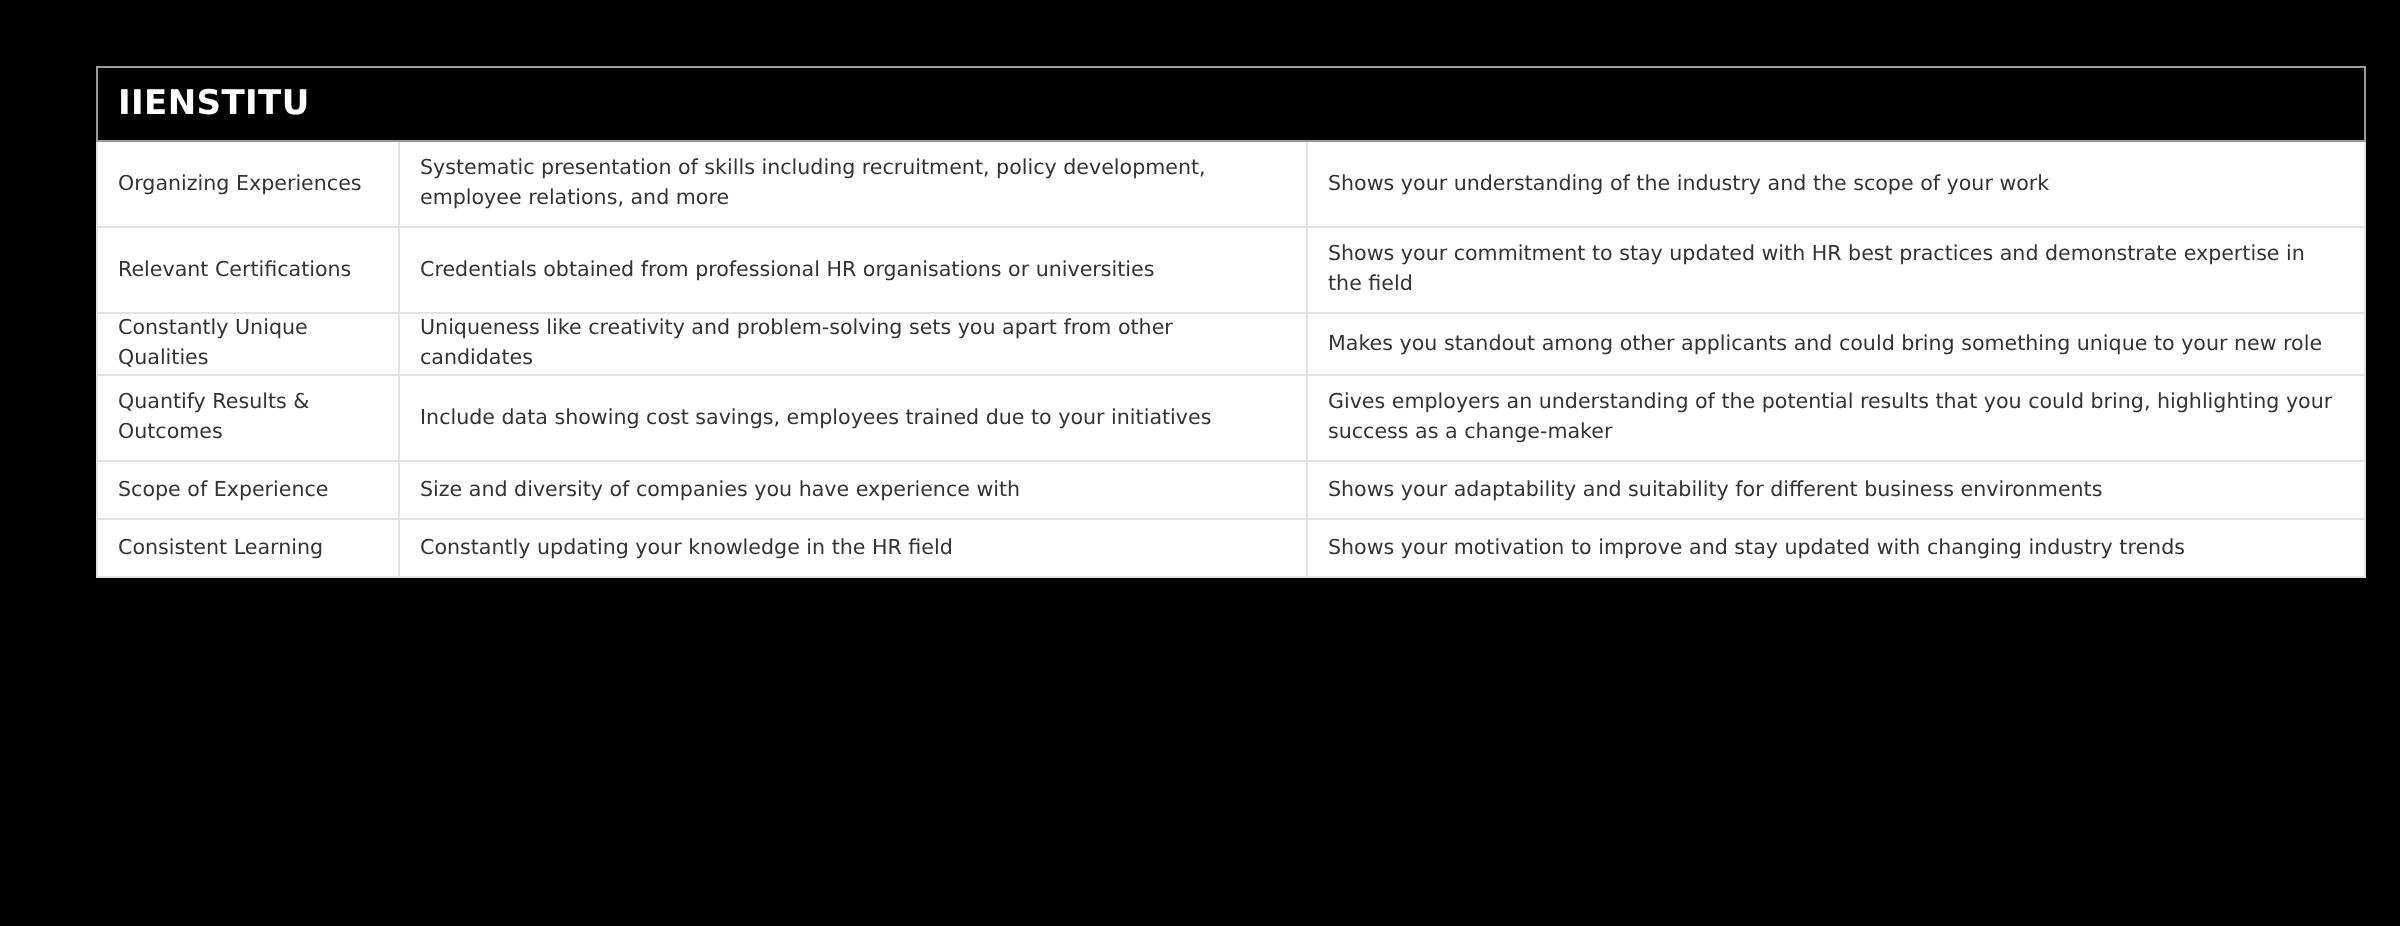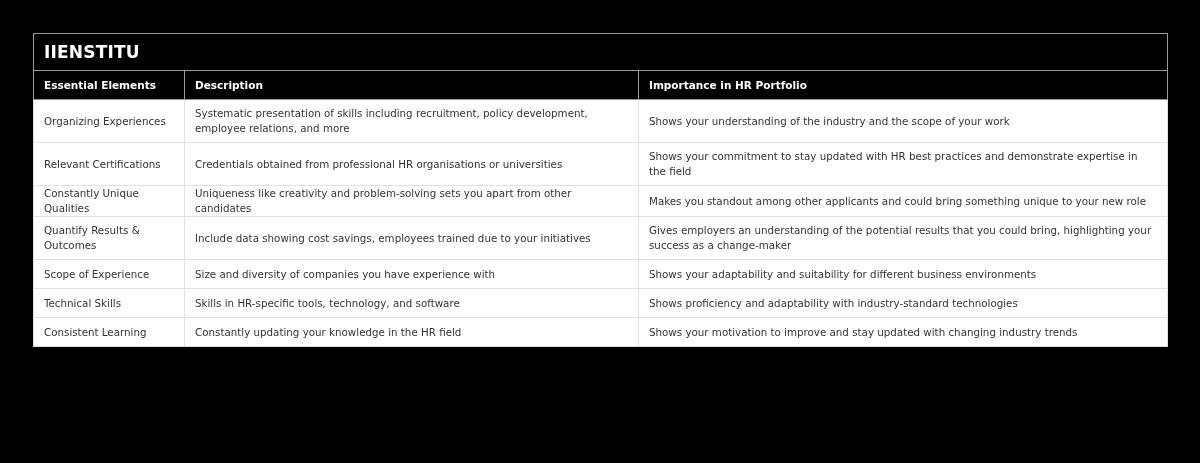--- a/index.html
+++ b/index.html
@@ -9,21 +9,21 @@
       width: 1200px;
       height: 463px;
       overflow: hidden;
     }
     body {
       font-family: "DejaVu Sans", "Liberation Sans", sans-serif;
       position: relative;
     }
     .table-wrap {
       position: absolute;
-      left: 33px;
+      left: 48px;
       top: 33px;
       width: 1134px;
     }
     table {
       border-collapse: collapse;
       width: 1134px;
       table-layout: fixed;
     }
     .title-row td {
       background: #000000;
@@ -67,25 +67,20 @@
   <table>
     <colgroup>
       <col class="c1">
         <col class="c2">
         <col class="c3">
     </colgroup>
     <thead>
       <tr class="title-row">
         <td colspan="3">IIENSTITU</td>
       </tr>
-      <tr class="header-row">
-        <th>Essential Elements</th>
-        <th>Description</th>
-        <th>Importance in HR Portfolio</th>
-      </tr>
     </thead>
     <tbody>
       <tr class="r2">
         <td>Organizing Experiences</td>
         <td>Systematic presentation of skills including recruitment, policy development, employee relations, and more</td>
         <td>Shows your understanding of the industry and the scope of your work</td>
       </tr>
       <tr class="r2">
         <td>Relevant Certifications</td>
         <td>Credentials obtained from professional HR organisations or universities</td>
@@ -100,24 +95,19 @@
         <td>Quantify Results &amp; Outcomes</td>
         <td>Include data showing cost savings, employees trained due to your initiatives</td>
         <td>Gives employers an understanding of the potential results that you could bring, highlighting your success as a change-maker</td>
       </tr>
       <tr class="r1">
         <td>Scope of Experience</td>
         <td>Size and diversity of companies you have experience with</td>
         <td>Shows your adaptability and suitability for different business environments</td>
       </tr>
       <tr class="r1">
-        <td>Technical Skills</td>
-        <td>Skills in HR-specific tools, technology, and software</td>
-        <td>Shows proficiency and adaptability with industry-standard technologies</td>
-      </tr>
-      <tr class="r1">
         <td>Consistent Learning</td>
         <td>Constantly updating your knowledge in the HR field</td>
         <td>Shows your motivation to improve and stay updated with changing industry trends</td>
       </tr>
     </tbody>
   </table>
 </div>
 
 </body></html>

